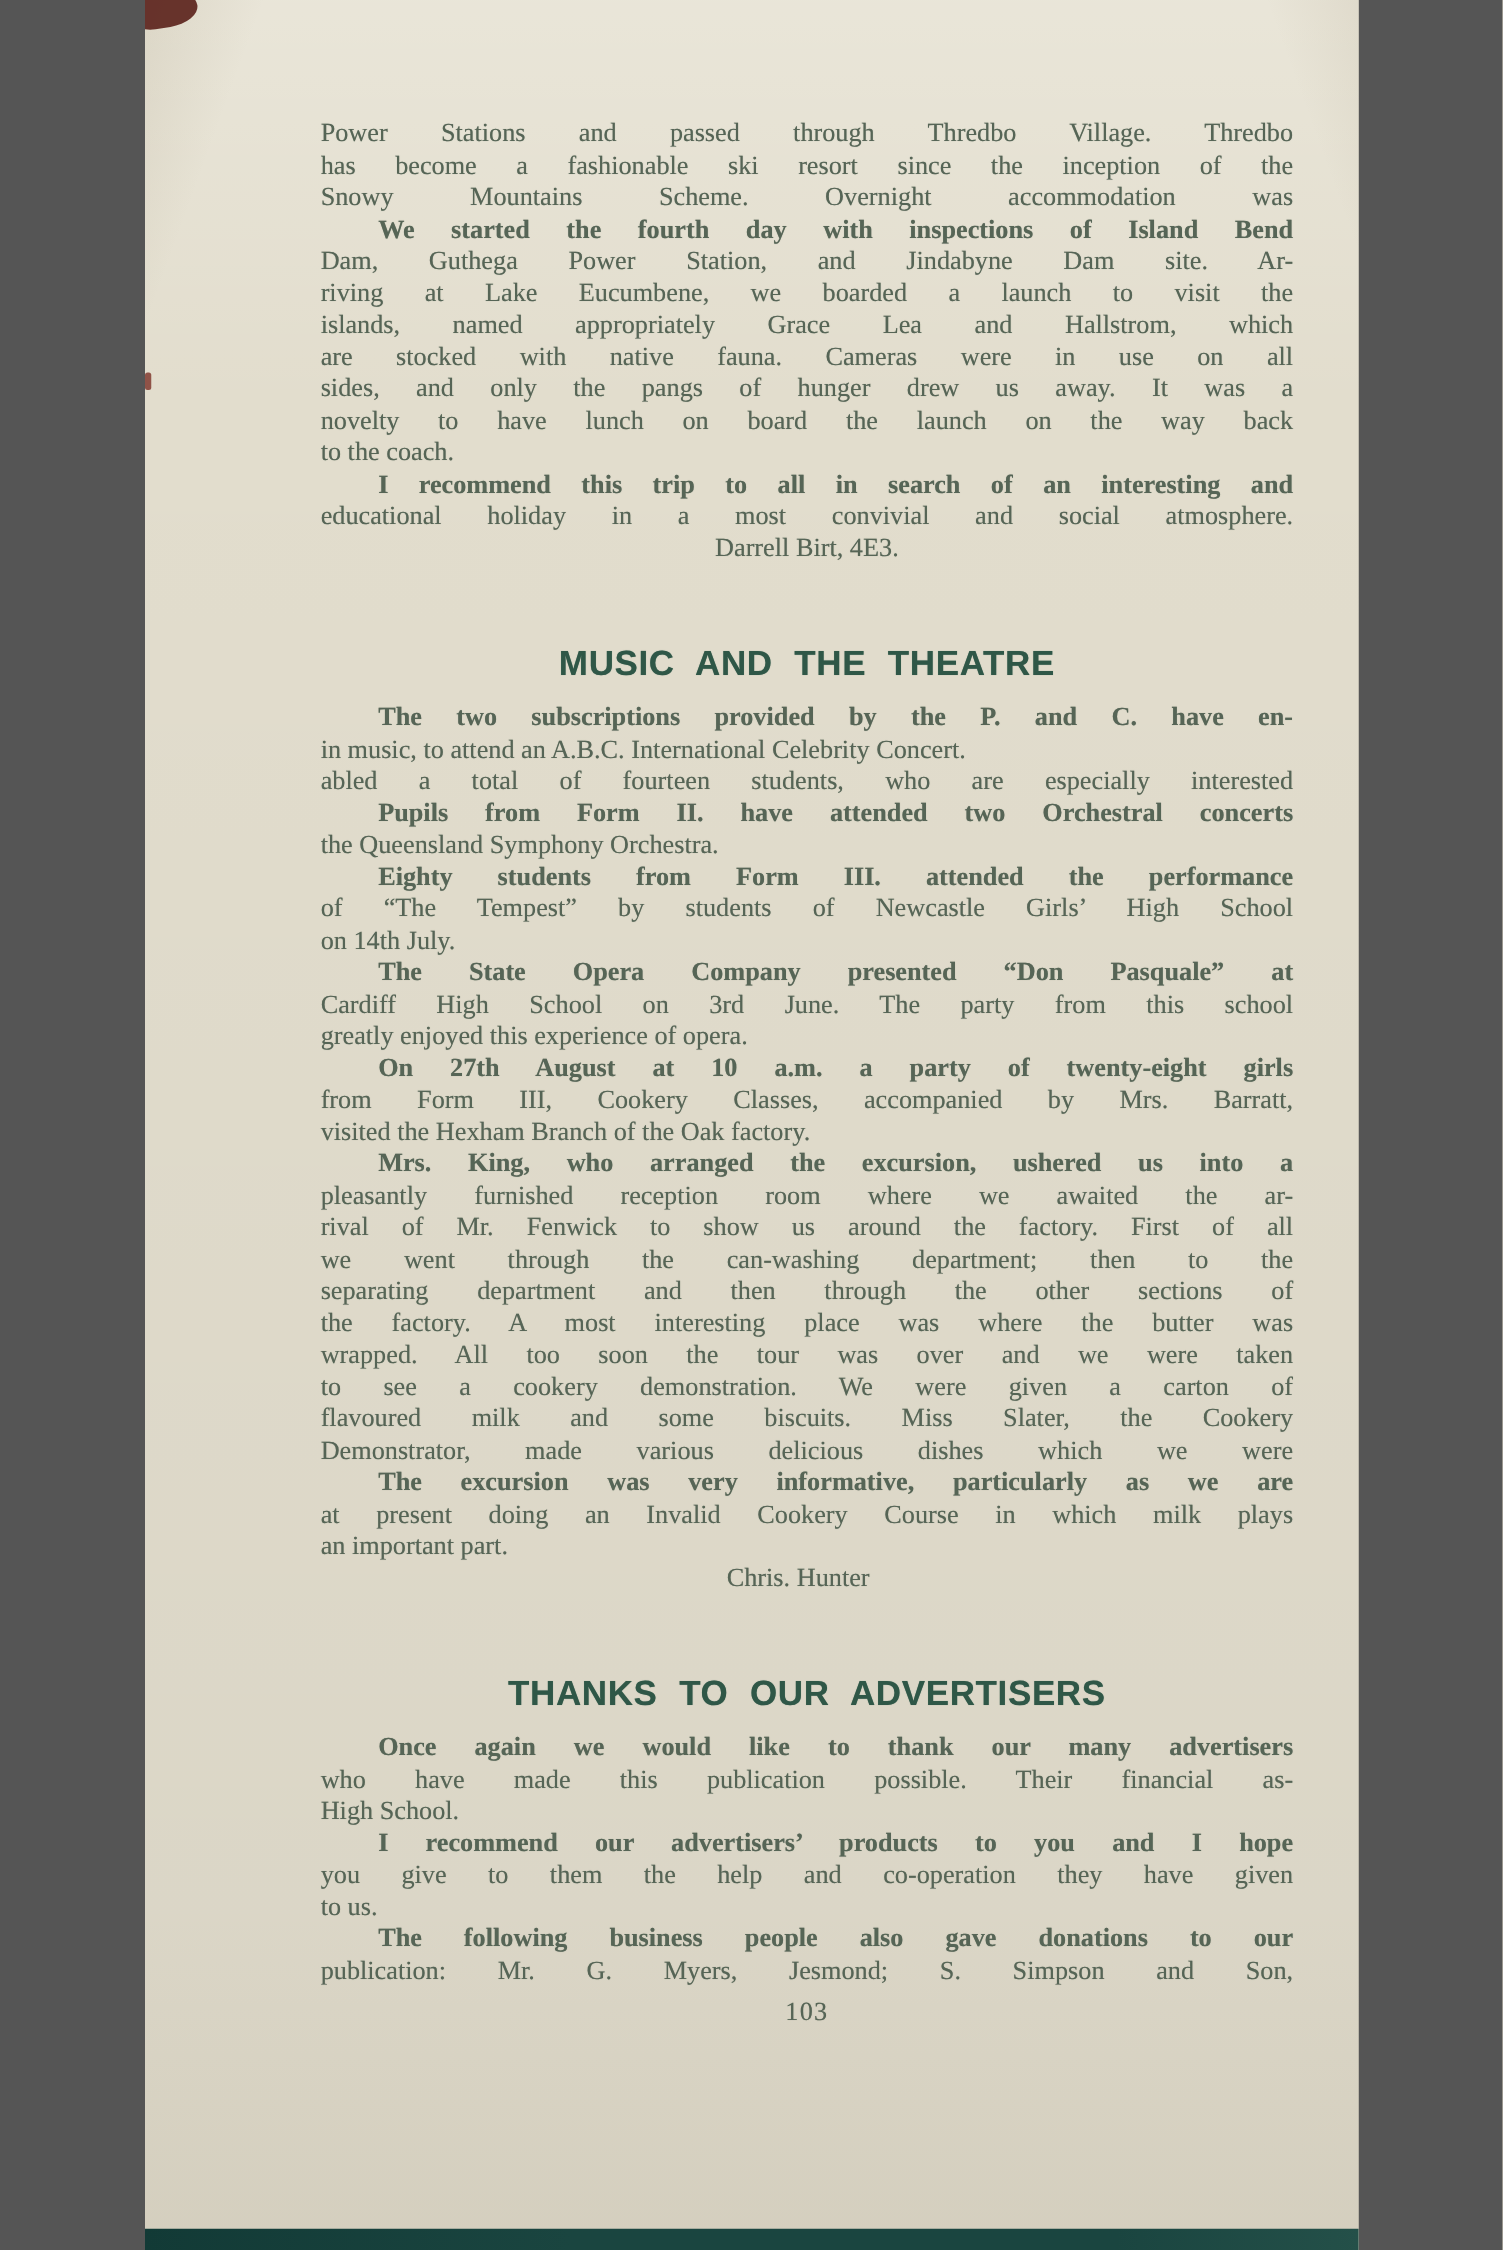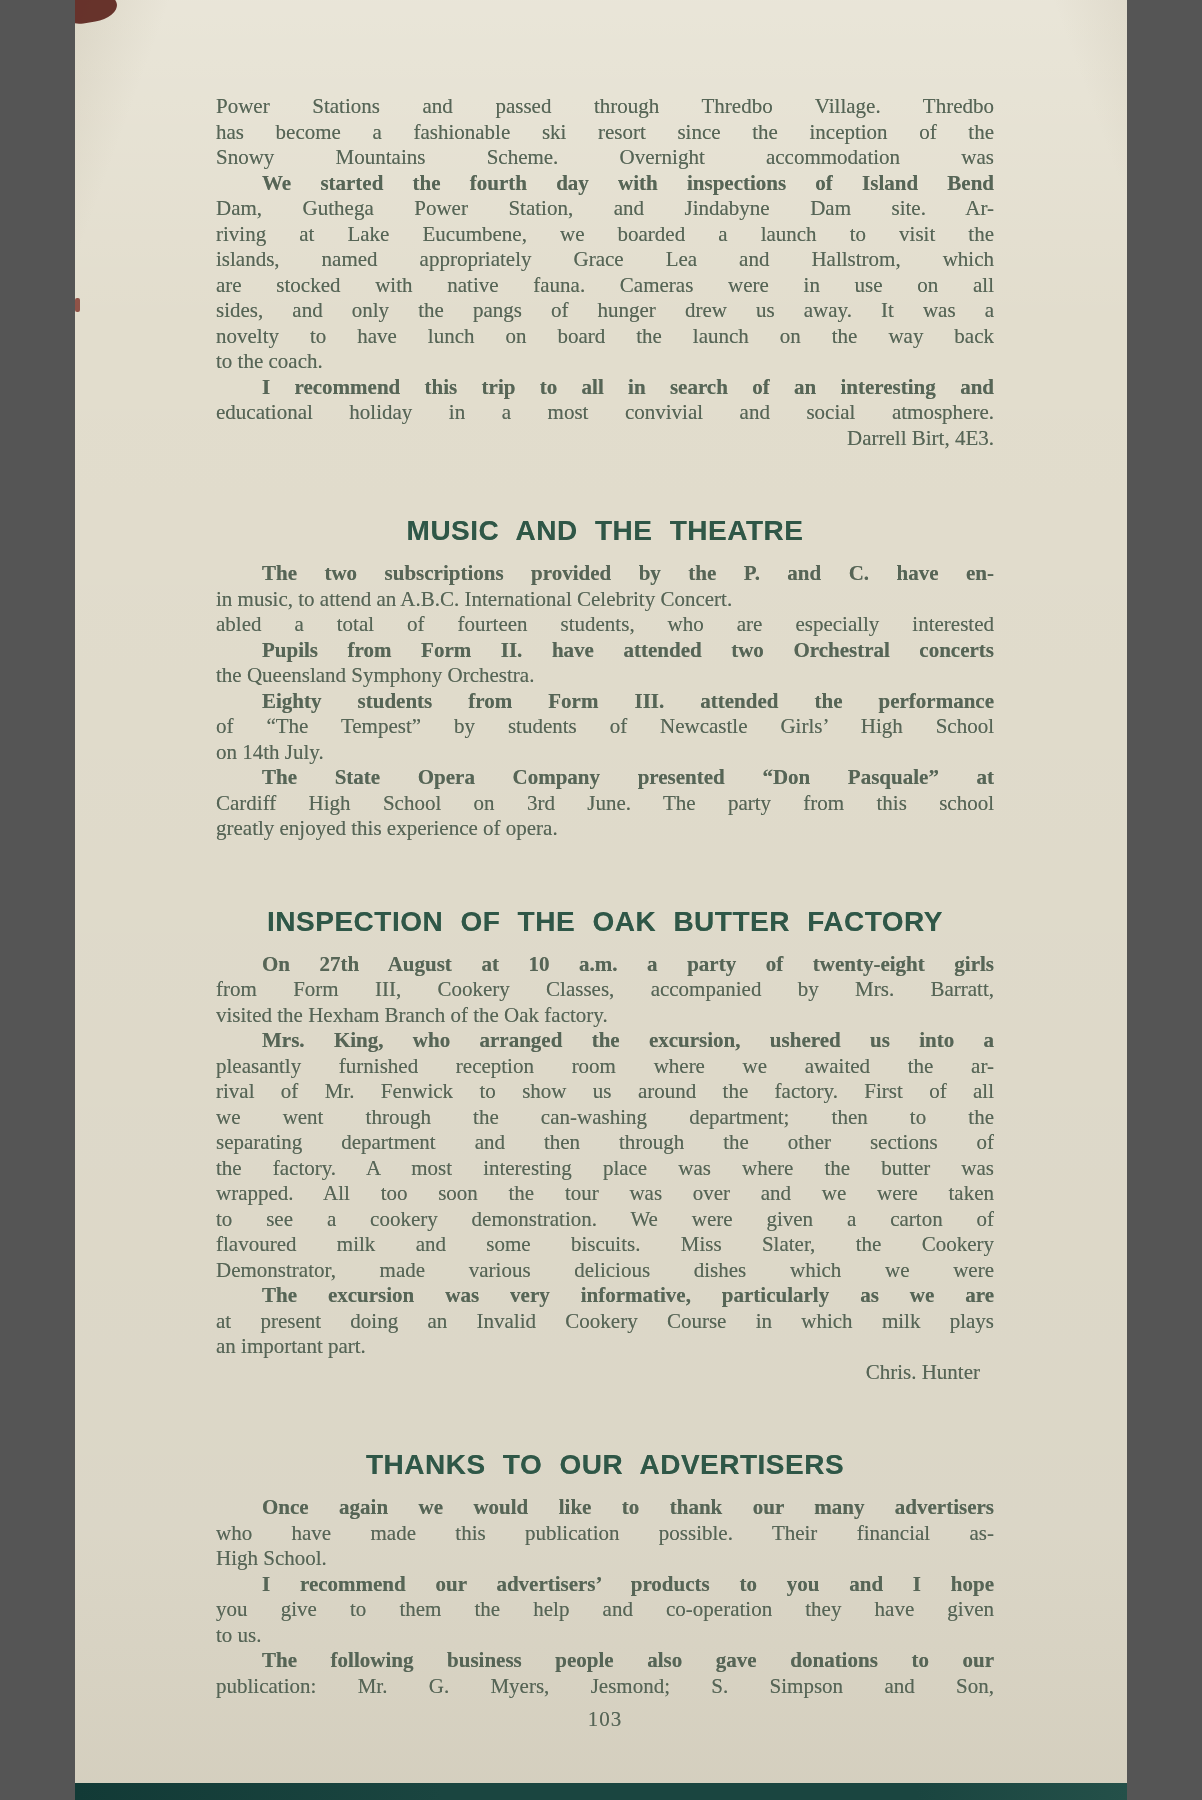--- a/index.html
+++ b/index.html
@@ -6,21 +6,21 @@
     --paper: #e2ddcd;
     --ink: #566556;
     --heading: #2f5747;
     --band: #1a4540;
     --mark: #5a201a;
   }
   html, body { margin: 0; padding: 0; }
   body { background: #555; }
   .page {
     position: relative;
-    width: 1052px;
+    width: 971px;
     height: 1800px;
     margin: 0 auto;
     background:
       linear-gradient(110deg, rgba(140,125,95,0.14) 0px, rgba(140,125,95,0.0) 90px),
       linear-gradient(250deg, rgba(140,125,95,0.10) 0px, rgba(140,125,95,0.0) 70px),
       linear-gradient(180deg, rgba(255,255,250,0.25) 0%, rgba(0,0,0,0.0) 18%, rgba(0,0,0,0.03) 85%, rgba(90,80,60,0.10) 100%),
       var(--paper);
     overflow: hidden;
   }
   .text-block {
@@ -46,21 +46,21 @@
     font-weight: 700;
     font-size: 28px;
     line-height: 32px;
     letter-spacing: 0.5px;
     word-spacing: 9px;
     color: var(--heading);
     text-align: center;
     margin: 64px 0 14px 0;
     text-shadow: 0 0 0.6px rgba(47,87,71,0.6);
   }
-  .signature { text-align: right; }
+  .signature { text-align: center; }
   .signature.inset { padding-right: 14px; }
   .page-number {
     text-align: center;
     margin-top: 8px;
     letter-spacing: 1px;
   }
   .corner-mark {
     position: absolute;
     left: -10px; top: -8px;
     width: 52px; height: 30px;
@@ -126,21 +126,20 @@
       <div>
         <div class="line indent">Eighty students from Form III. attended the performance</div>
         <div class="line">of “The Tempest” by students of Newcastle Girls’ High School</div>
         <div class="line last">on 14th July.</div>
       </div>
       <div>
         <div class="line indent">The State Opera Company presented “Don Pasquale” at</div>
         <div class="line">Cardiff High School on 3rd June. The party from this school</div>
         <div class="line last">greatly enjoyed this experience of opera.</div>
       </div>
-      <div class="heading">INSPECTION OF THE OAK BUTTER FACTORY</div>
       <div>
         <div class="line indent">On 27th August at 10 a.m. a party of twenty-eight girls</div>
         <div class="line">from Form III, Cookery Classes, accompanied by Mrs. Barratt,</div>
         <div class="line last">visited the Hexham Branch of the Oak factory.</div>
       </div>
       <div>
         <div class="line indent">Mrs. King, who arranged the excursion, ushered us into a</div>
         <div class="line">pleasantly furnished reception room where we awaited the ar-</div>
         <div class="line">rival of Mr. Fenwick to show us around the factory. First of all</div>
         <div class="line">we went through the can-washing department; then to the</div>

